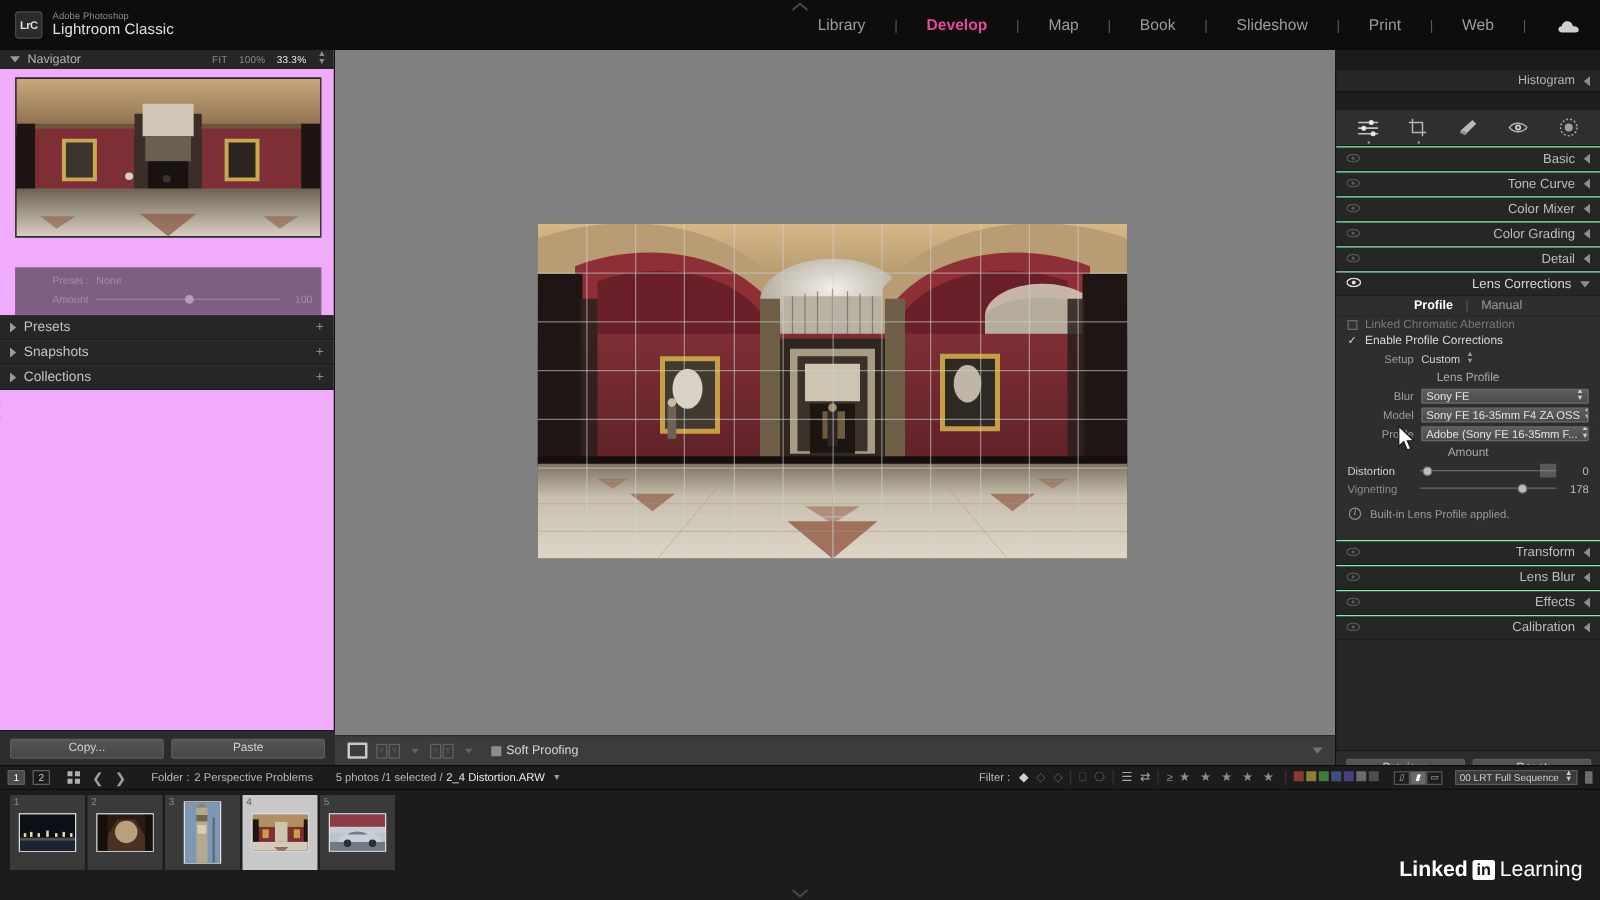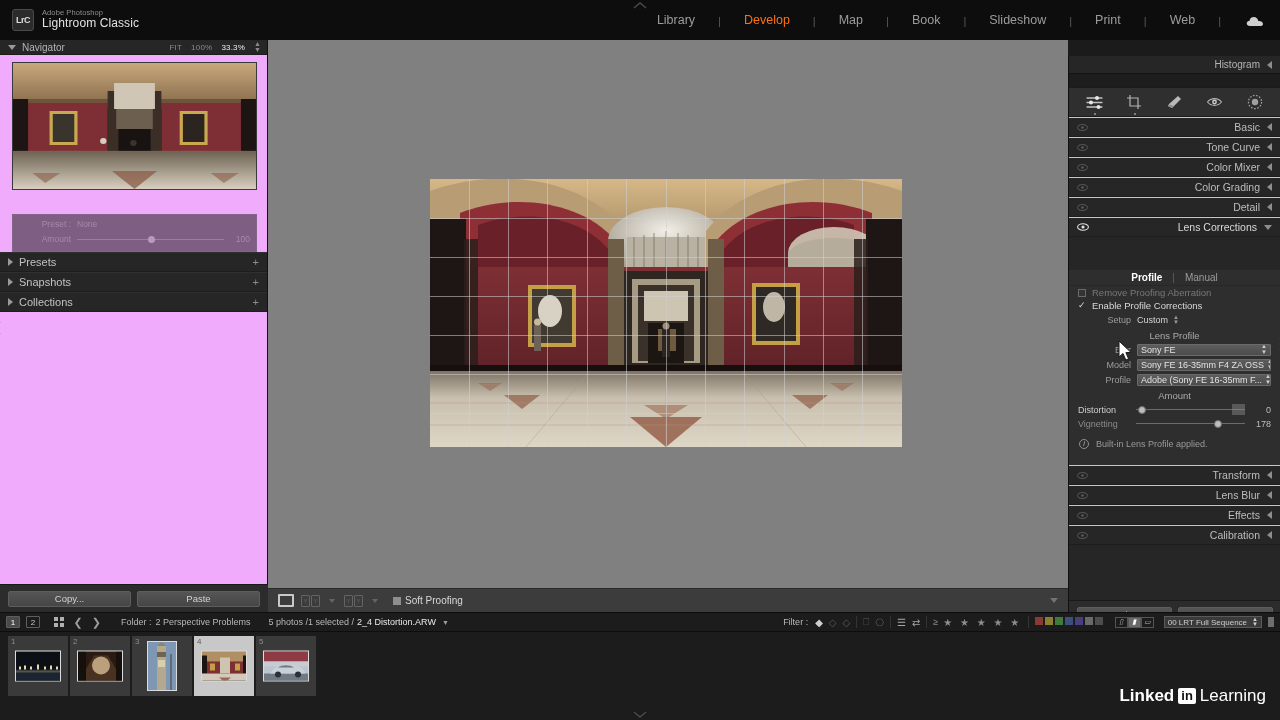--- a/index.html
+++ b/index.html
@@ -27,21 +27,21 @@
   }
   .brand-text { margin-left:8px; line-height:1.15; }
   .brand-text .t1 { font-size:7.5px; color:#8d8d8d; letter-spacing:0.1px; }
   .brand-text .t2 { font-size:12px; color:#e2e2e2; letter-spacing:0.1px; }
   .modules {
     margin-left:auto; padding-right:14px;
     display:flex; align-items:flex-end; gap:16px;
     font-size:12.5px;
   }
   .modules .m { color:#9c9c9c; padding:0 7px; cursor:default; }
-  .modules .m.active { color:#f97316; font-weight:normal; }
+  .modules .m.active { color:#ec4899; font-weight:bold; }
   .modules .sep { color:#5a5a5a; font-size:11px; }
   .cloud-icon { margin-left:9px; margin-right:2px; display:flex; align-items:center; }
   .topbar-notch {
     position:absolute; left:50%; top:2px; transform:translateX(-50%);
     width:16px; height:8px;
   }
 
   
   .mainrow { position:absolute; left:0; top:40px; width:1280px; height:572px; }
 
@@ -152,21 +152,21 @@
   .rp-section {
     height:20px; display:flex; align-items:center; padding:0 8px;
     font-size:10.5px; color:#bdbdbd;
     border-top:1px solid #86efac; border-bottom:1px solid #1d1d1d;
     background:#262626;
   }
   .rp-section .eye { margin-right:auto; opacity:.6; }
   .rp-section.open { color:#d8d8d8; }
   .rp-section.open .eye { opacity:1; }
 
-  .lens-body { background:#2e2e2e; padding:0 0 6px 0;margin-top:33px; }
+  .lens-body { background:#2e2e2e; padding:0 0 6px 0; }
   .pm-tabs {
     height:16px; display:flex; align-items:center; justify-content:center;
     gap:0; font-size:10px; border-bottom:1px solid #272727;
   }
   .pm-tabs .tab { padding:0 10px; color:#9b9b9b; }
   .pm-tabs .tab.sel { color:#ffffff; font-weight:bold; }
   .pm-tabs .bar { color:#5e5e5e; }
   .ck-row { display:flex; align-items:center; padding:1px 0 1px 9px; font-size:9.5px; }
   .ck-box { width:8px;height:8px;border:1px solid #6a6a6a; margin-right:6px; background:#343434; }
   .ck-tick { width:8px; margin-right:6px; color:#d8d8d8; font-size:9px; line-height:1; }
@@ -639,21 +639,21 @@
 
       <div class="lens-body">
         <div class="pm-tabs">
           <span class="tab sel">Profile</span>
           <span class="bar">|</span>
           <span class="tab">Manual</span>
         </div>
 
         <div class="ck-row">
           <span class="ck-box"></span>
-          <span class="dim">Remove Proofing Aberration</span>
+          <span class="dim">Linked Chromatic Aberration</span>
         </div>
         <div class="ck-row">
           <span class="ck-tick">✓</span>
           <span style="color:#d8d8d8">Enable Profile Corrections</span>
         </div>
 
         <div class="frow" style="padding-left:0">
           <span class="lab">Setup</span>
           <span class="val">Custom</span>
           <span style="margin-left:5px;color:#9b9b9b;font-size:6px;line-height:.9">▲<br>▼</span>

